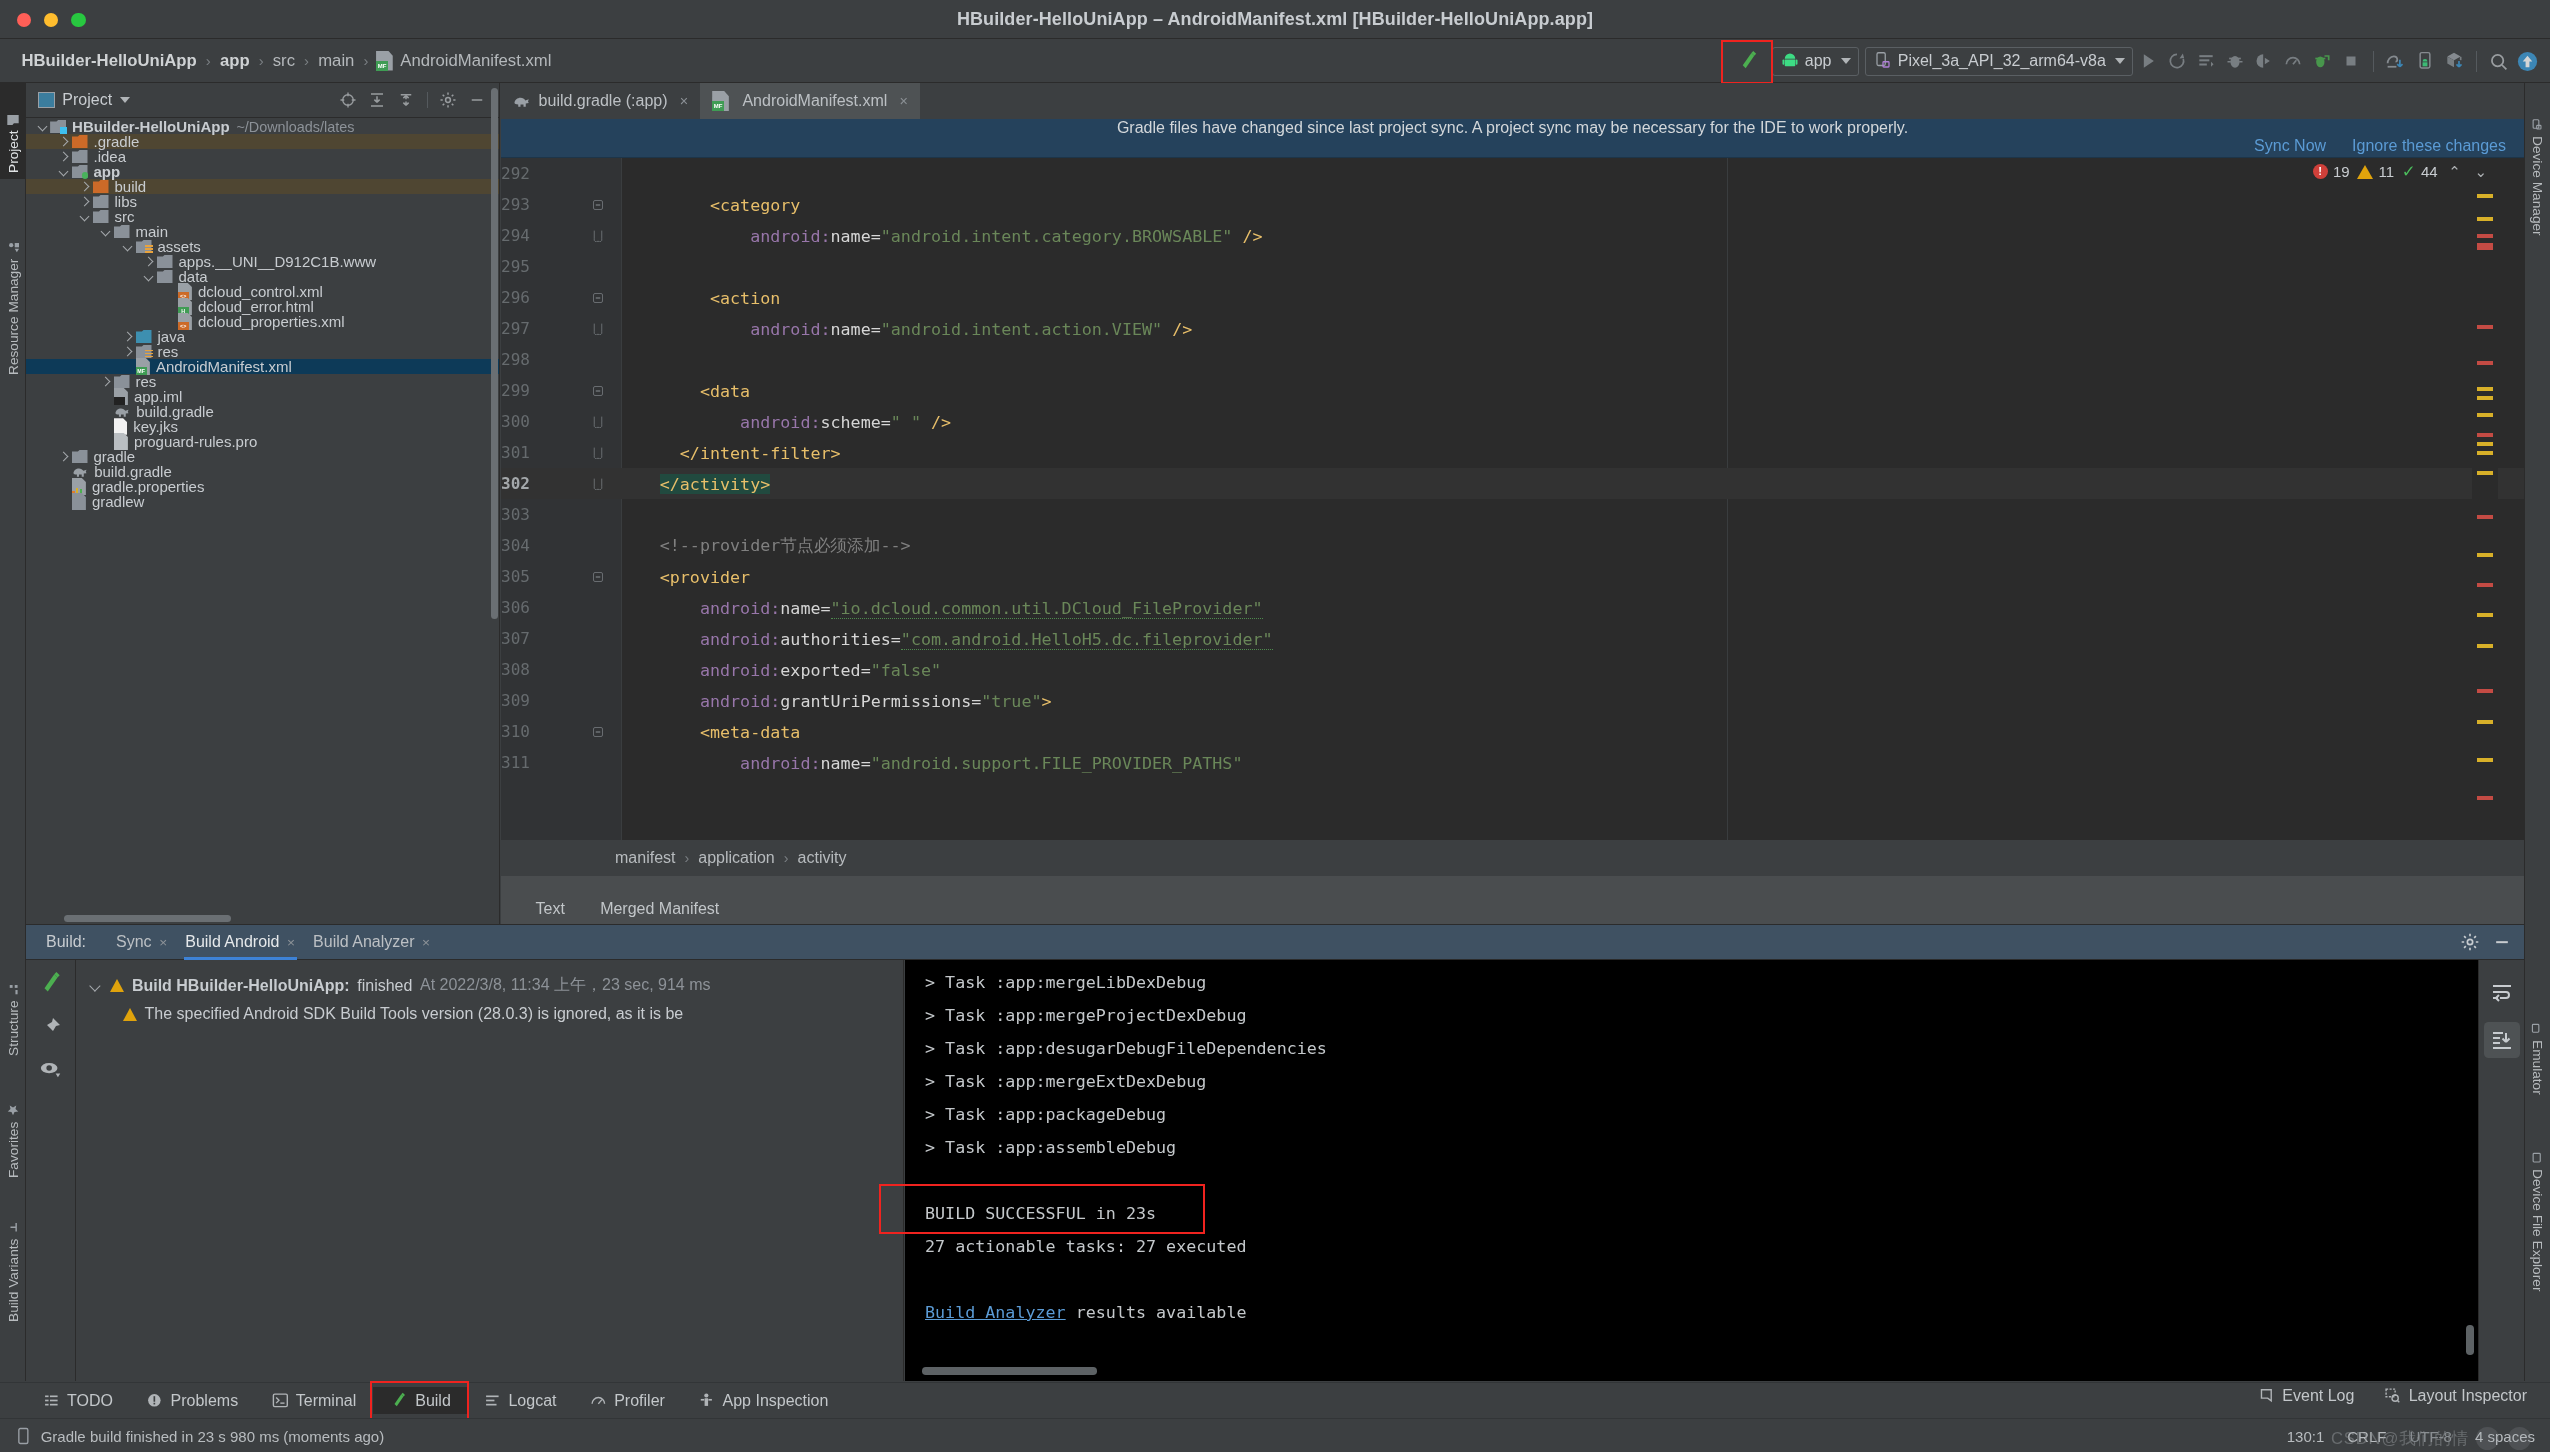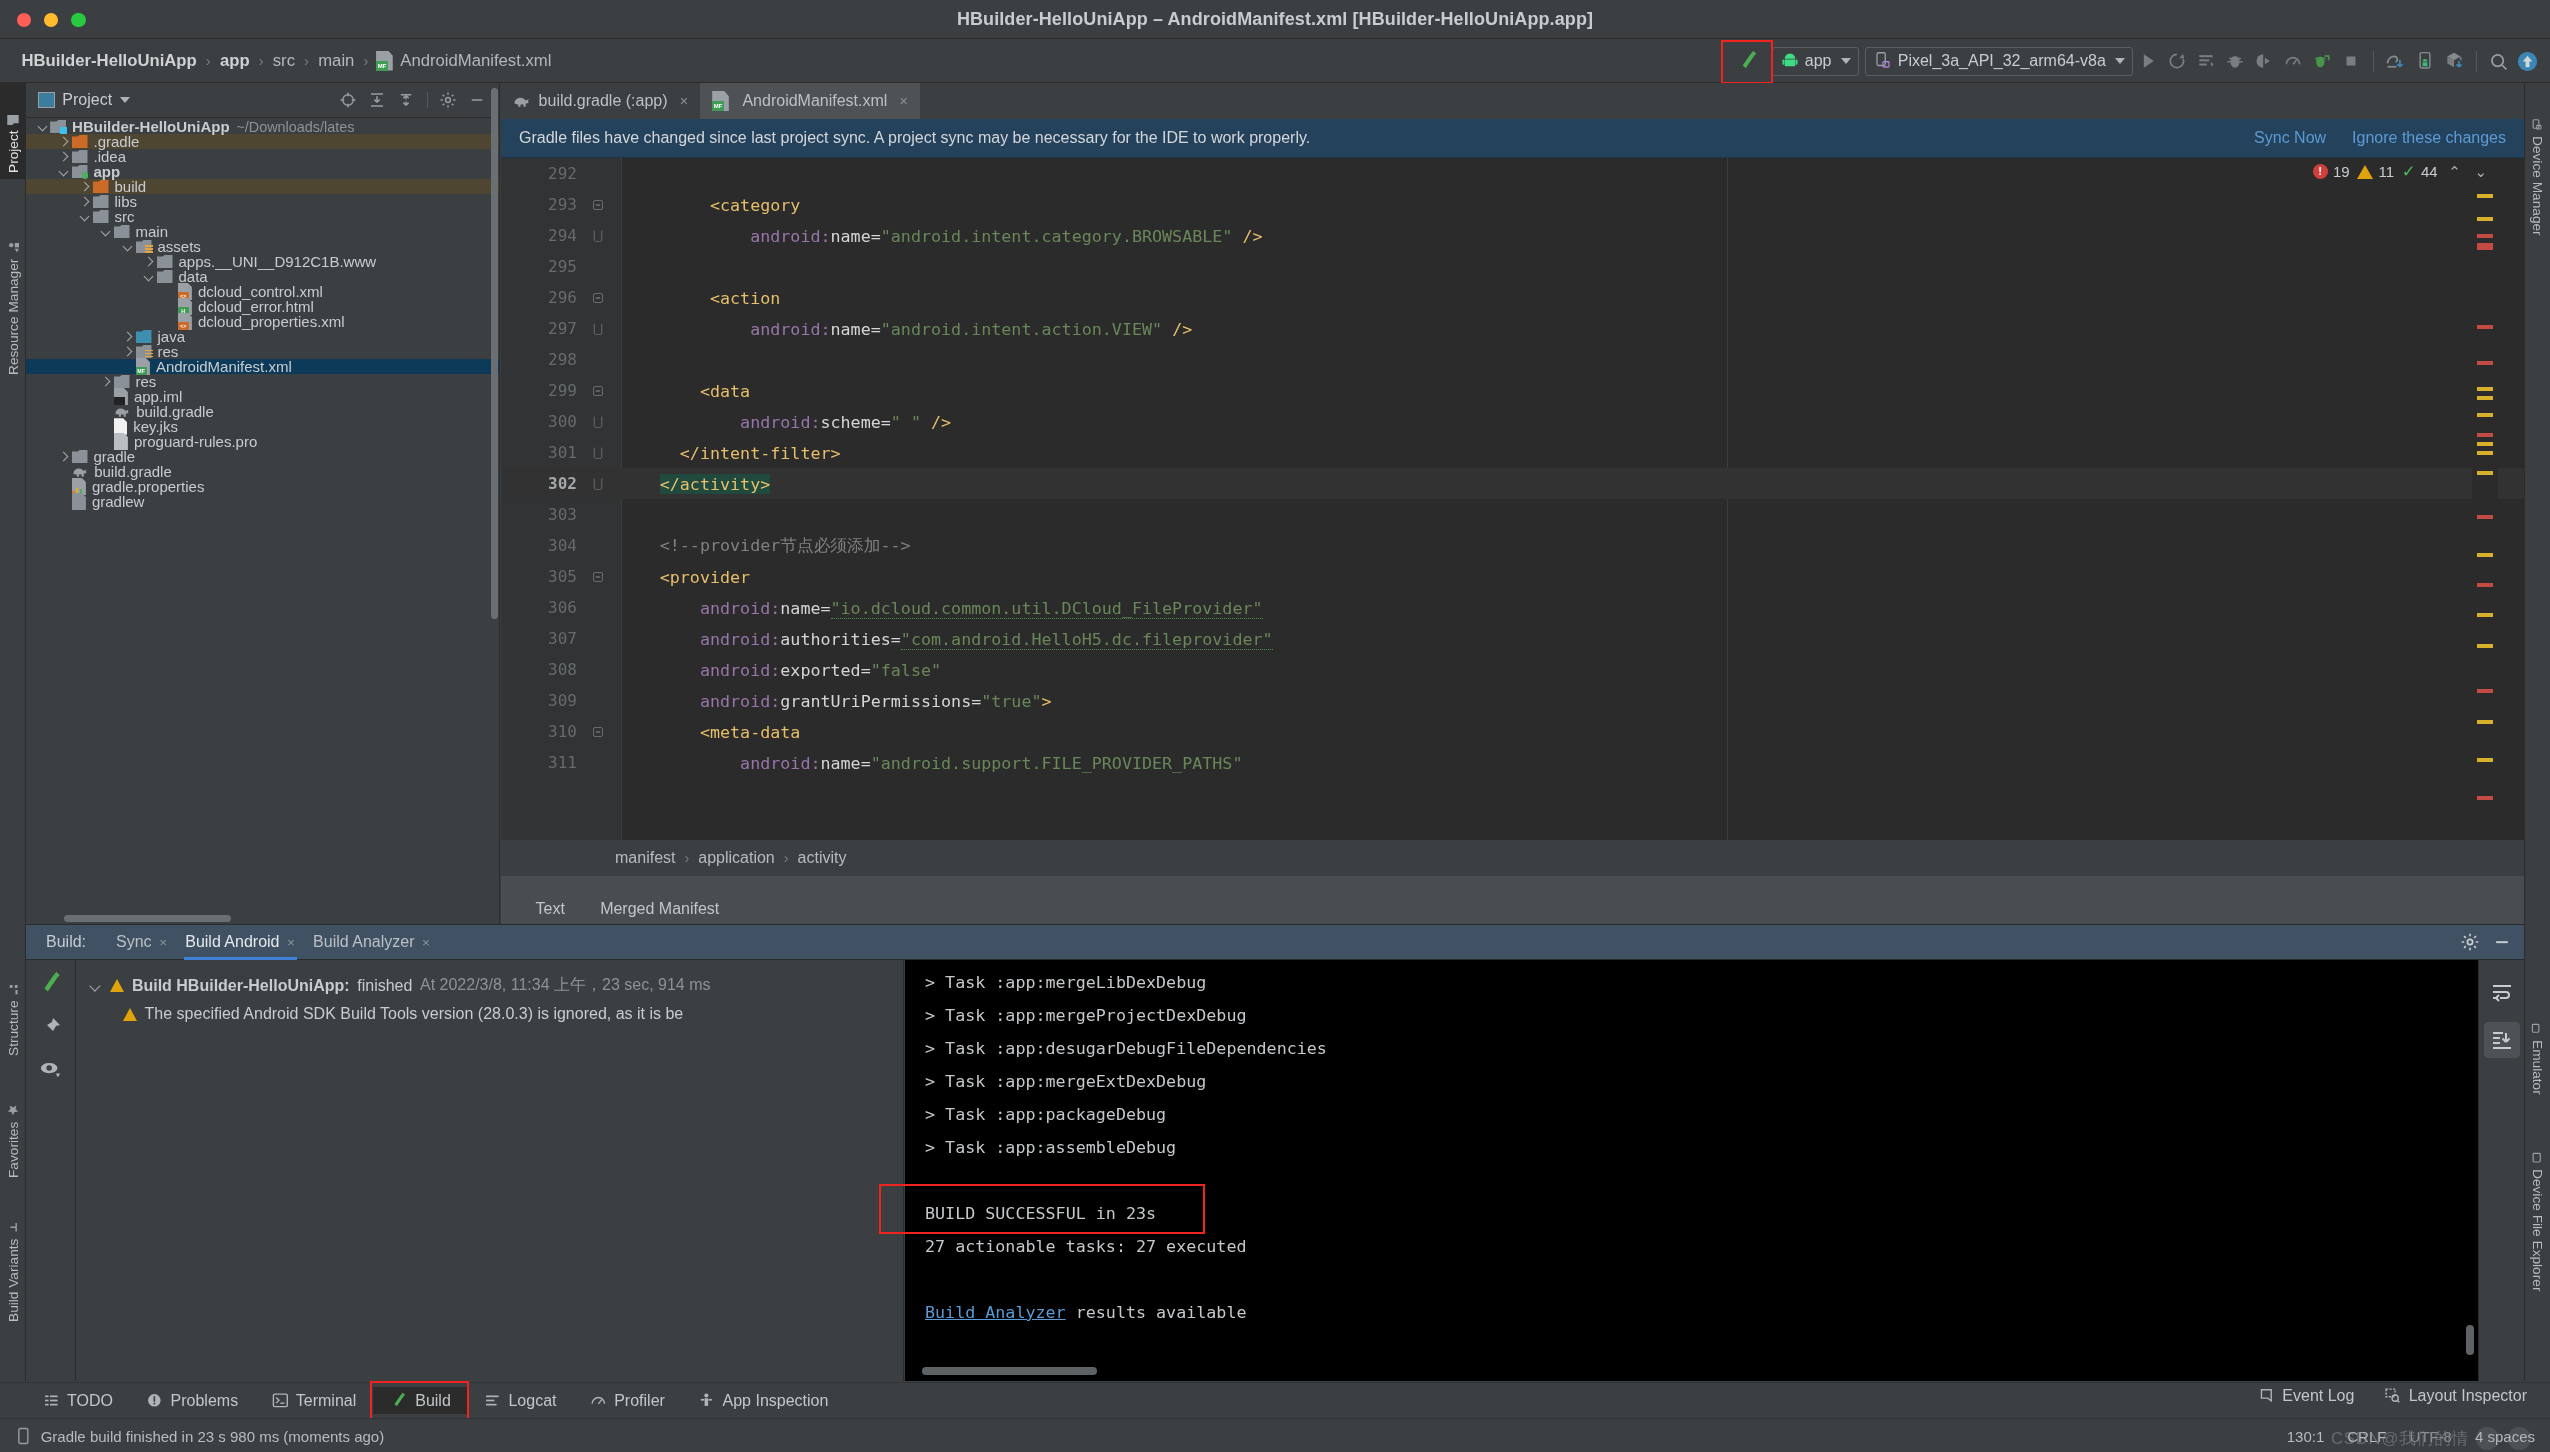--- a/index.html
+++ b/index.html
@@ -165,21 +165,21 @@
     display: flex; align-items: center; gap: 7.6px; padding: 0 12px;
     font-size: 16px; color: #bcc0c4; position: relative;
   }
   .tab.active { background: #4e5254; }
   .tab .x { color: #8b9095; font-size: 14.4px; margin-left: 4.6px; }
   .tab.active::after { content:''; position: absolute; left:0; right:0; bottom:0; height:0; }
   .elephant { font-size: 14.4px; color: #9aa0a6; }
 
   .notif {
     height: 39px; background: #25425c; display: flex; align-items: center;
-    padding: 0 18px; border-bottom: 0.8px solid #1d3549;
+    padding: 0 18px; border-bottom: 0.8px solid #1d3549; flex-direction: column;
   }
   .notif-text { color: #d3d7da; font-size: 16px; }
   .notif-links { margin-left: auto; display: flex; gap: 26px; }
   .notif-links a { color: #5b9bd5; font-size: 16px; text-decoration: none; }
 
   .inspect-row {
     position: absolute; right: 34px; top: 75px; height: 27px;
     display: flex; align-items: center; gap: 7.6px; z-index: 6;
   }
   .insp { display: flex; align-items: center; gap: 5.3px; color: #c8ccd0; font-size: 15px; }
@@ -192,21 +192,21 @@
 
   .code-wrap { position: absolute; left: 0; top: 75px; right: 0; bottom: 83px;
     background: #2b2b2b; overflow: hidden; }
   .gutter { position: absolute; left: 0; top: 0; width: 91px; bottom: 0; background: #313335; }
   .fold-col { position: absolute; left: 91px; top: 0; width: 30px; bottom: 0; background: #313335;
     border-right: 0.8px solid #3a3d3f; }
   .code-lines { position: absolute; left: 0; top: 0; right: 0; bottom: 0; }
   .cl { height: 31px; display: flex; align-items: center; font-size: 16.7px;
     font-family: "DejaVu Sans Mono", monospace; white-space: pre; }
   .cl.cur { background: #323232; }
-  .lnum { width: 91px; text-align: right; padding-right: 15px; color: #666b6e;
+  .lnum { width: 91px; padding-right: 15px; color: #666b6e;
     font-size: 16px; font-family: "DejaVu Sans Mono", monospace; flex: none; }
   .cl.cur .lnum { color: #a4a8ab; font-weight: bold; }
   .foldmark { width: 30px; flex: none; text-align: center; color: #7b8084; font-size: 13px; }
   .ctext { padding-left: 7.6px; }
   .t-tag { color: #e8bf6a; }
   .t-attr { color: #9876aa; }
   .t-attr2 { color: #d6d6d6; text-align: right; }
   .t-val { color: #6a8759; }
   .t-cmt { color: #808080; }
   .t-eq { color: #d6d6d6; }

